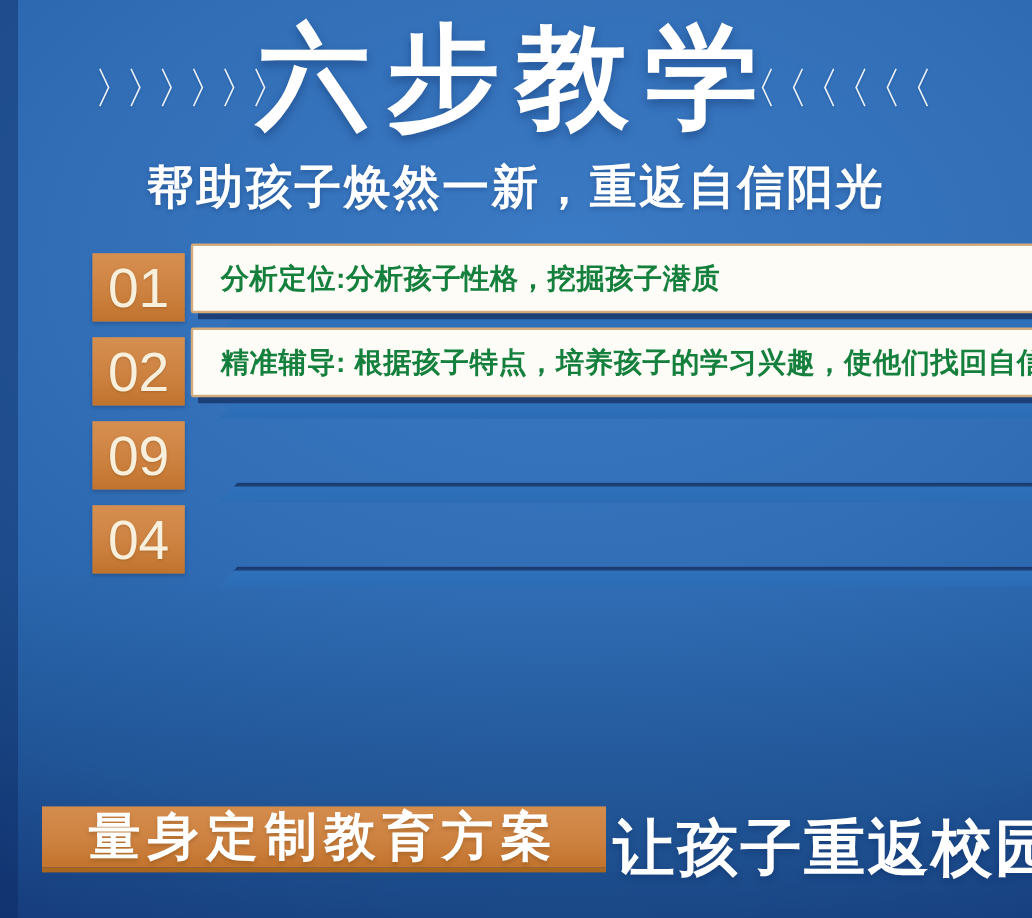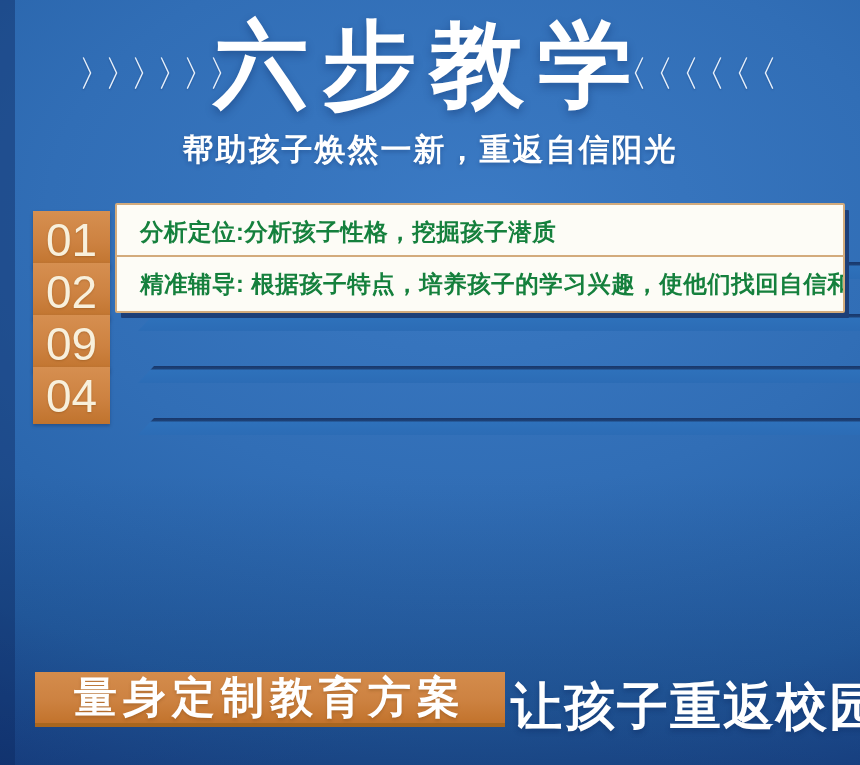--- a/index.html
+++ b/index.html
@@ -30,29 +30,29 @@
     position:absolute;top:56px;
     font-size:36px;font-weight:400;color:#eaf2fc;
     letter-spacing:-10px;line-height:1;
     text-shadow:0 1px 2px rgba(10,35,85,0.3);
   }
   .chevrons.left{left:78px;}
   .chevrons.right{right:92px;}
   .subtitle{
     position:absolute;top:129px;left:0;width:100%;
     text-align:center;
-    font-size:31px;font-weight:600;color:#ffffff;
+    font-size:39px;font-weight:600;color:#ffffff;
     letter-spacing:2px;
     text-shadow:0 2px 4px rgba(10,35,85,0.3);
     white-space:nowrap;
   }
 
   
   .steps{position:absolute;top:203px;left:0;right:0;}
-  .step-row{position:relative;height:52px;}
+  .step-row{position:relative;height:70px;margin-left:44px;}
   .ribbon{
     position:absolute;left:138px;right:0;top:59px;height:17px;
     background:linear-gradient(180deg,#18376b 0px,#1d4278 3px,#2e71bb 4px,#2c6cb5 100%);
     clip-path:polygon(16px 0, 100% 0, 100% 100%, 0 100%);
   }
   .badge{
     position:absolute;left:33px;top:8px;width:77px;height:57px;
     background:linear-gradient(180deg,#d68f50 0%,#cd8241 55%,#c0732d 100%);
     box-shadow:0 2px 3px rgba(20,40,80,0.35);
     display:flex;align-items:center;justify-content:center;

